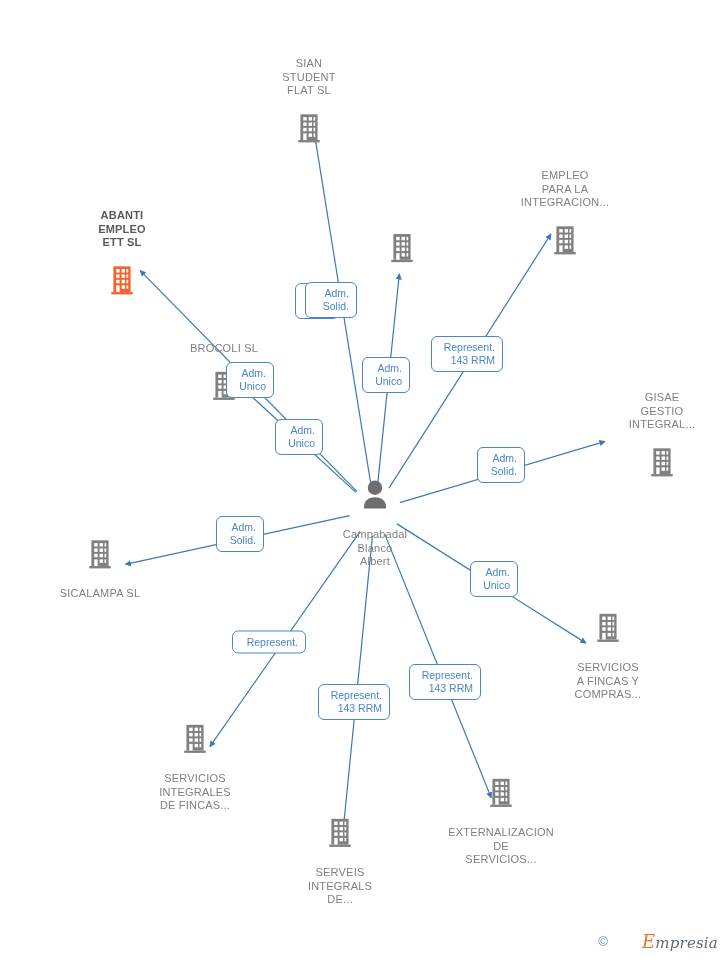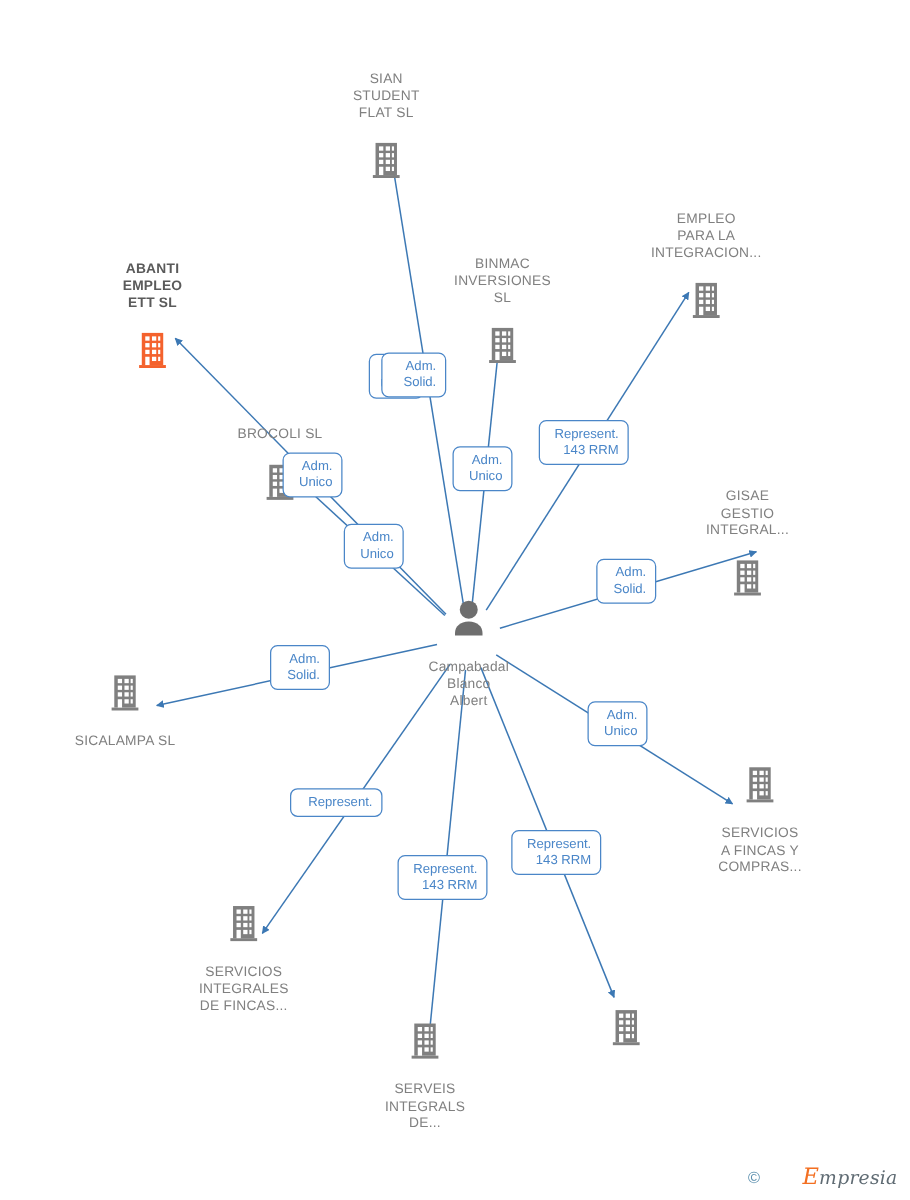--- a/index.html
+++ b/index.html
@@ -168,23 +168,20 @@
               <rect x="11.6" y="8.6" width="3.2" height="3.2"></rect>
               <rect x="16.2" y="8.6" width="1.6" height="3.2"></rect>
               <rect x="6.6" y="13.6" width="3.2" height="3.2"></rect>
               <rect x="11.6" y="13.6" width="3.2" height="3.2"></rect>
               <rect x="16.2" y="13.6" width="1.6" height="3.2"></rect>
               <rect x="6.6" y="18.8" width="3.2" height="6.2"></rect>
               <rect x="11.6" y="18.8" width="3.2" height="3.2"></rect>
               <rect x="16.2" y="18.8" width="1.6" height="3.2"></rect>
             </g>
           </svg></span>
-        <span class="label">BINMAC
-INVERSIONES
-SL</span>
       </div>
       <div class="node label-above" style="left: 565px; top: 212px;">
         <span class="glyph"><svg width="26" height="30" viewBox="0 0 24 28">
             <rect x="4" y="1" width="16" height="24" fill="#808080"></rect>
             <rect x="2" y="25" width="20" height="2.2" fill="#808080"></rect>
             <g fill="#ffffff">
               <rect x="6.6" y="3.6" width="3.2" height="3.2"></rect>
               <rect x="11.6" y="3.6" width="3.2" height="3.2"></rect>
               <rect x="16.2" y="3.6" width="1.6" height="3.2"></rect>
               <rect x="6.6" y="8.6" width="3.2" height="3.2"></rect>
@@ -239,21 +236,21 @@
               <rect x="6.6" y="13.6" width="3.2" height="3.2"></rect>
               <rect x="11.6" y="13.6" width="3.2" height="3.2"></rect>
               <rect x="16.2" y="13.6" width="1.6" height="3.2"></rect>
               <rect x="6.6" y="18.8" width="3.2" height="6.2"></rect>
               <rect x="11.6" y="18.8" width="3.2" height="3.2"></rect>
               <rect x="16.2" y="18.8" width="1.6" height="3.2"></rect>
             </g>
           </svg></span>
         <span class="label">BROCOLI SL</span>
       </div>
-      <div class="node label-above" style="left: 598px; top: 434px;">
+      <div class="node label-above" style="left: 662px; top: 434px;">
         <span class="glyph"><svg width="26" height="30" viewBox="0 0 24 28">
             <rect x="4" y="1" width="16" height="24" fill="#808080"></rect>
             <rect x="2" y="25" width="20" height="2.2" fill="#808080"></rect>
             <g fill="#ffffff">
               <rect x="6.6" y="3.6" width="3.2" height="3.2"></rect>
               <rect x="11.6" y="3.6" width="3.2" height="3.2"></rect>
               <rect x="16.2" y="3.6" width="1.6" height="3.2"></rect>
               <rect x="6.6" y="8.6" width="3.2" height="3.2"></rect>
               <rect x="11.6" y="8.6" width="3.2" height="3.2"></rect>
               <rect x="16.2" y="8.6" width="1.6" height="3.2"></rect>
@@ -348,20 +345,23 @@
               <rect x="11.6" y="8.6" width="3.2" height="3.2"></rect>
               <rect x="16.2" y="8.6" width="1.6" height="3.2"></rect>
               <rect x="6.6" y="13.6" width="3.2" height="3.2"></rect>
               <rect x="11.6" y="13.6" width="3.2" height="3.2"></rect>
               <rect x="16.2" y="13.6" width="1.6" height="3.2"></rect>
               <rect x="6.6" y="18.8" width="3.2" height="6.2"></rect>
               <rect x="11.6" y="18.8" width="3.2" height="3.2"></rect>
               <rect x="16.2" y="18.8" width="1.6" height="3.2"></rect>
             </g>
           </svg></span>
+        <span class="label">EXTERNALIZACION
+DE
+SERVICIOS...</span>
       </div>
       <div class="node label-below" style="left: 340px; top: 862px;">
         <span class="glyph"><svg width="26" height="30" viewBox="0 0 24 28">
             <rect x="4" y="1" width="16" height="24" fill="#808080"></rect>
             <rect x="2" y="25" width="20" height="2.2" fill="#808080"></rect>
             <g fill="#ffffff">
               <rect x="6.6" y="3.6" width="3.2" height="3.2"></rect>
               <rect x="11.6" y="3.6" width="3.2" height="3.2"></rect>
               <rect x="16.2" y="3.6" width="1.6" height="3.2"></rect>
               <rect x="6.6" y="8.6" width="3.2" height="3.2"></rect>

